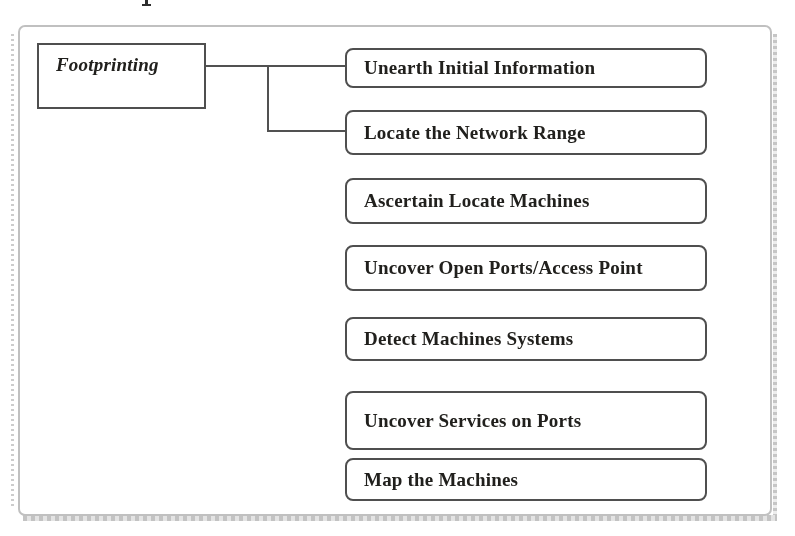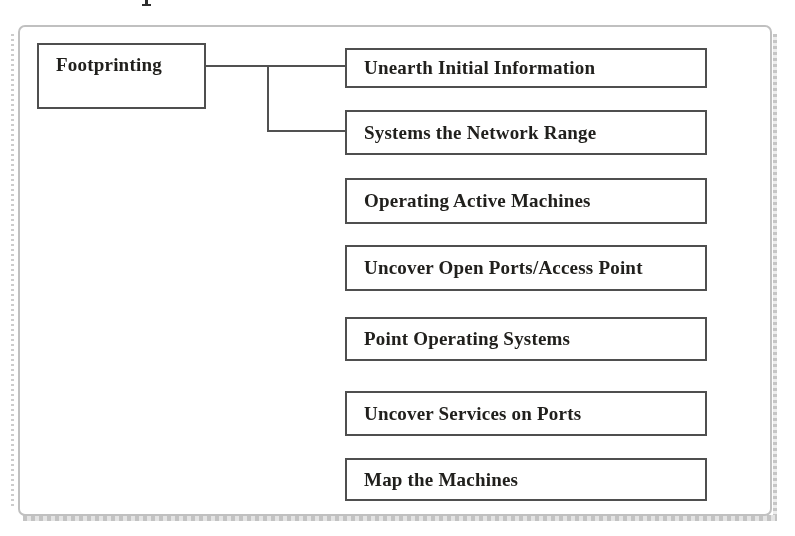--- a/index.html
+++ b/index.html
@@ -36,24 +36,25 @@
   
   .node {
     position:absolute; box-sizing:border-box;
     border:2px solid #4f4f4f; background:#ffffff;
     color:#21201d; font-weight:bold; font-size:19px; letter-spacing:0.2px;
     white-space:nowrap;
   }
   .root-node {
     left:37px; top:43px; width:169px; height:66px;
     padding:9px 0 0 17px;
+    font-style:italic;
   }
   .step-node {
     left:345px; width:362px;
-    display:flex; align-items:center; padding-left:17px;
+    display:flex; align-items:center; padding-left:17px;border-radius:8px;
   }
 
   
   .line { position:absolute; background:#515151; }
   .line-h1 { left:206px; top:65px; width:139px; height:2px; }
   .line-v  { left:267px; top:65px; width:2px;  height:67px; }
   .line-h2 { left:267px; top:130px; width:78px; height:2px; }
 </style>
 </head>
 <body>
@@ -77,36 +78,36 @@
 
   <div class="line line-h1"></div>
   <div class="line line-v"></div>
   <div class="line line-h2"></div>
 
   <div class="node step-node" style="top:48px;height:40px">
     <span>Unearth Initial Information</span>
   </div>
 
   <div class="node step-node" style="top:110px;height:45px">
-    <span>Systems the Network Range</span>
+    <span>Locate the Network Range</span>
   </div>
 
   <div class="node step-node" style="top:178px;height:46px">
-    <span>Operating Active Machines</span>
+    <span>Ascertain Locate Machines</span>
   </div>
 
   <div class="node step-node" style="top:245px;height:46px">
     <span>Uncover Open Ports/Access Point</span>
   </div>
 
   <div class="node step-node" style="top:317px;height:44px">
-    <span>Point Operating Systems</span>
+    <span>Detect Machines Systems</span>
   </div>
 
-  <div class="node step-node" style="top:391px;height:45px">
+  <div class="node step-node" style="top:391px;height:59px">
     <span>Uncover Services on Ports</span>
   </div>
 
   <div class="node step-node" style="top:458px;height:43px">
     <span>Map the Machines</span>
   </div>
 
 </div>
 
 </body></html>

